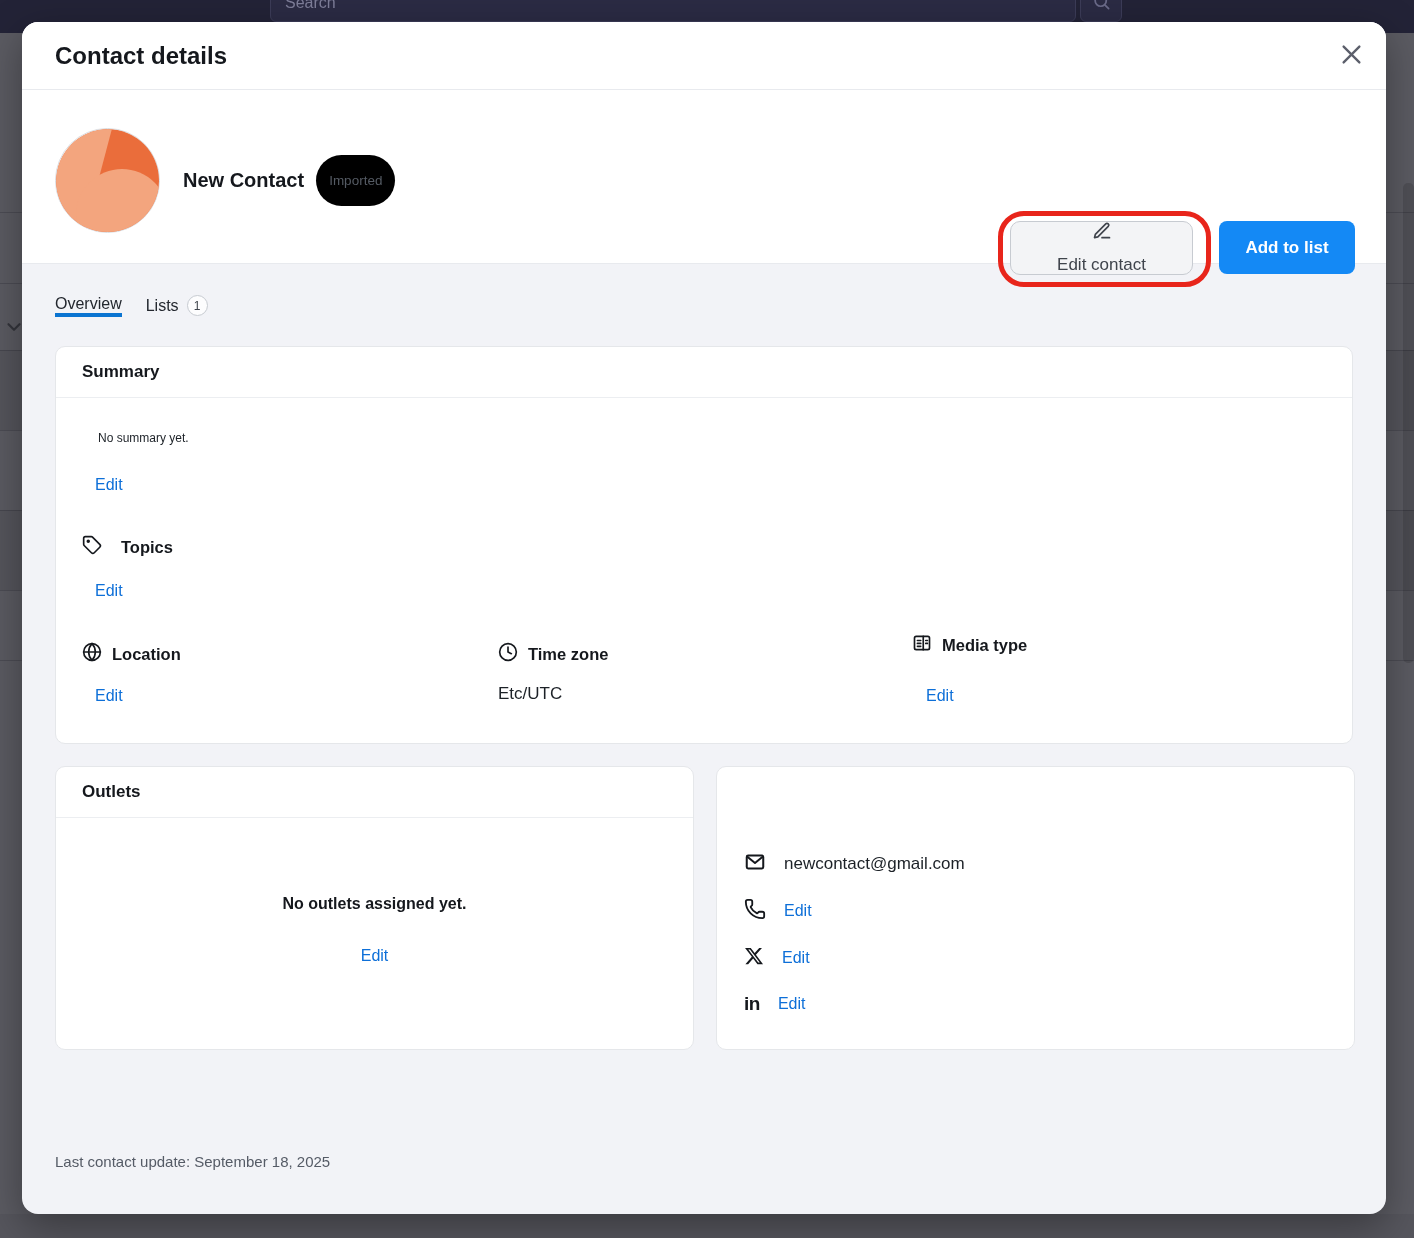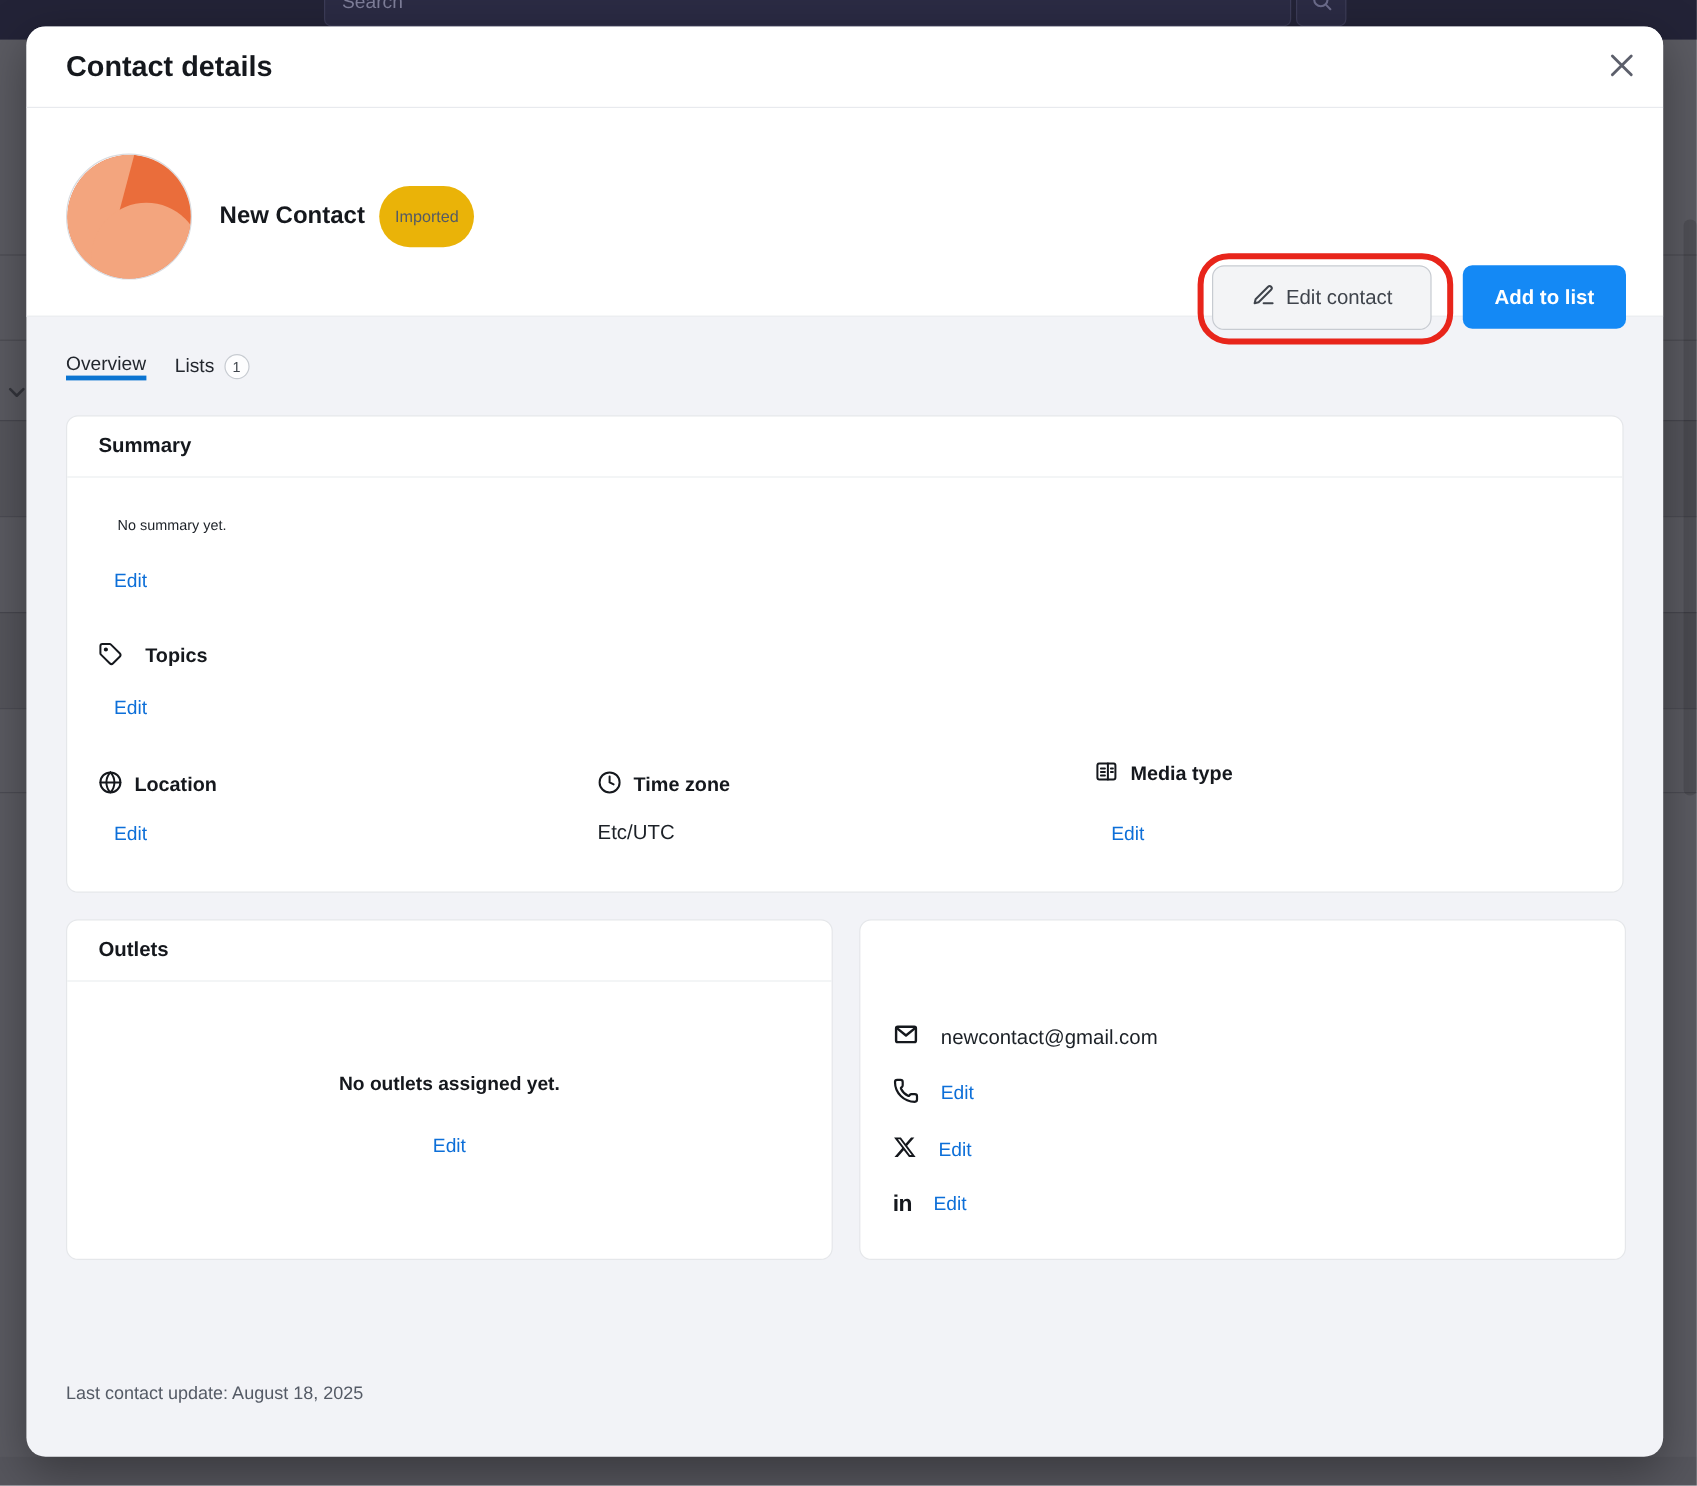--- a/index.html
+++ b/index.html
@@ -61,32 +61,32 @@
   .avatar {
     position: absolute; left: 33px; top: 38px; width: 105px; height: 105px;
     border-radius: 50%; overflow: hidden; border: 1px solid #d9dbdf;
   }
   .name-row {
     position: absolute; left: 161px; top: 38px; height: 105px;
     display: flex; align-items: center; gap: 12px;
   }
   .contact-name { font-size: 20px; font-weight: 700; color: #15181d; }
   .imported-badge {
-    background: #eab308; color: #555b64; font-size: 13.5px; font-weight: 500;
+    background: #000000; color: #555b64; font-size: 13.5px; font-weight: 500;
     border-radius: 999px; padding: 19px 13px; line-height: 1;
   }
   .annotation {
     position: absolute; left: 976px; top: 121px; width: 213px; height: 76px;
     border: 5px solid #e8251b; border-radius: 26px; pointer-events: none; z-index: 5;
   }
   .btn-edit-contact {
     position: absolute; left: 988px; top: 131px; width: 183px; height: 54px;
     background: #f3f4f6; border: 1px solid #c7cbd1; border-radius: 10px;
     display: flex; align-items: center; justify-content: center; gap: 9px;
-    font-family: inherit; font-size: 17px; font-weight: 500; color: #3f444c; cursor: pointer;
+    font-family: inherit; font-size: 17px; font-weight: 500; color: #3f444c; cursor: pointer; flex-direction: column;
   }
   .btn-add-list {
     position: absolute; left: 1197px; top: 131px; width: 136px; height: 53px;
     background: #1489f5; border: none; border-radius: 8px;
     font-family: inherit; font-size: 17px; font-weight: 700; color: #ffffff; cursor: pointer;
   }
   
   .tabs { position: absolute; left: 33px; top: 266px; display: flex; gap: 24px; align-items: flex-start; }
   .tab { display: flex; align-items: center; gap: 8px; padding: 7px 0 0;
          border-bottom: 4px solid transparent; font-size: 16px; color: #23272e; cursor: pointer; }
@@ -306,14 +306,14 @@
           </svg>
       </span>
       <a class="edit-link">Edit</a>
     </div>
     <div class="info-row" style="top:227px">
       <span class="li-glyph">in</span>
       <a class="edit-link">Edit</a>
     </div>
   </div>
 
-  <div class="modal-footer">Last contact update: August 18, 2025</div>
+  <div class="modal-footer">Last contact update: September 18, 2025</div>
 </div>
 
 </body></html>

